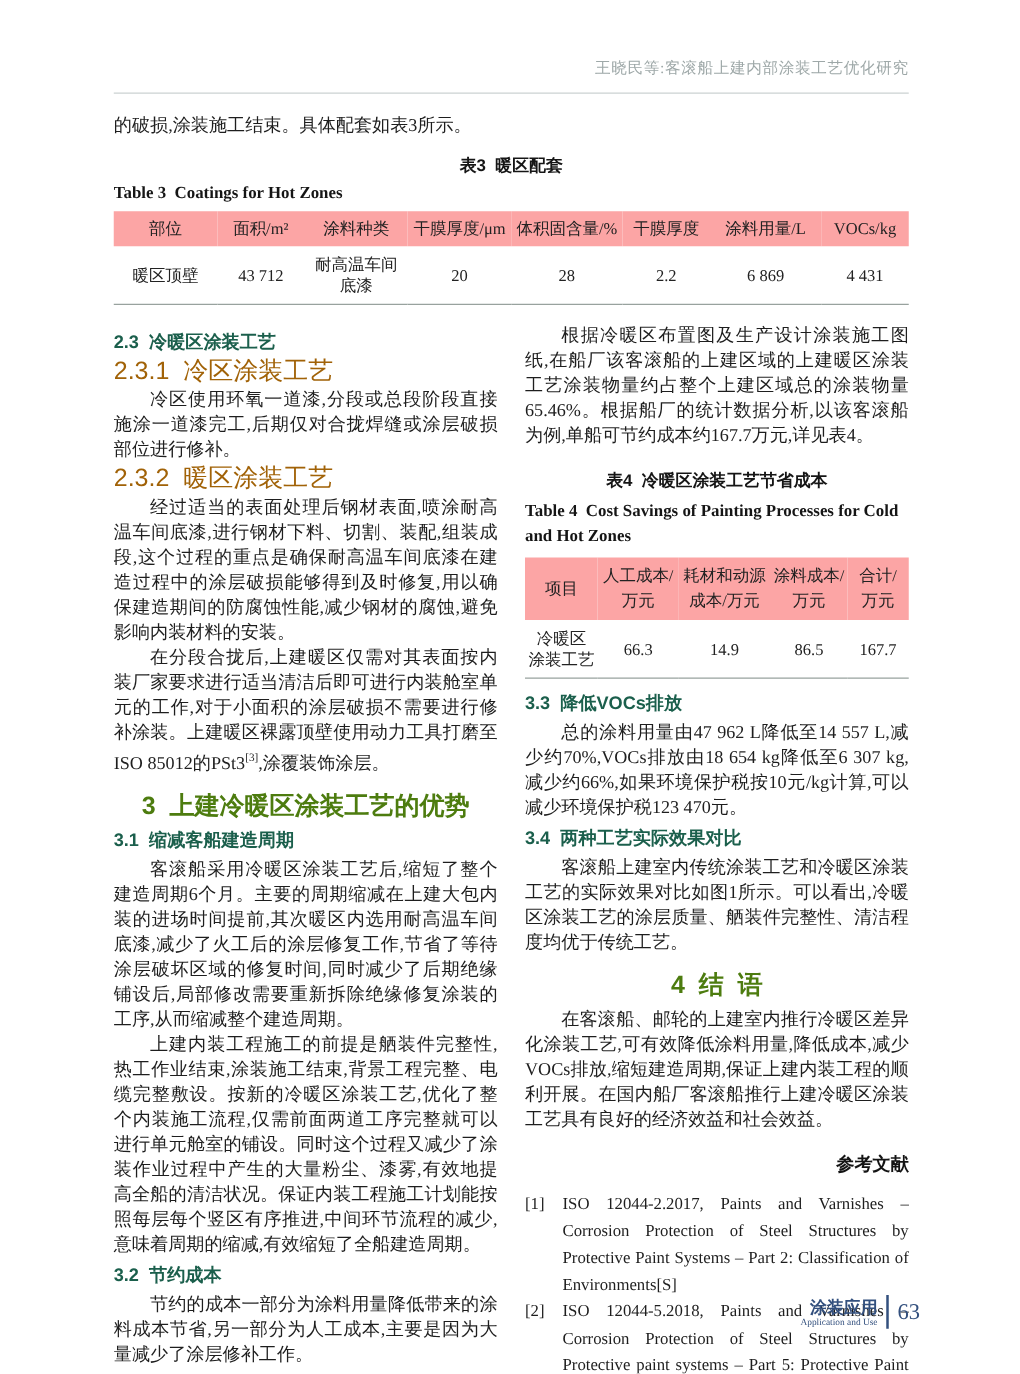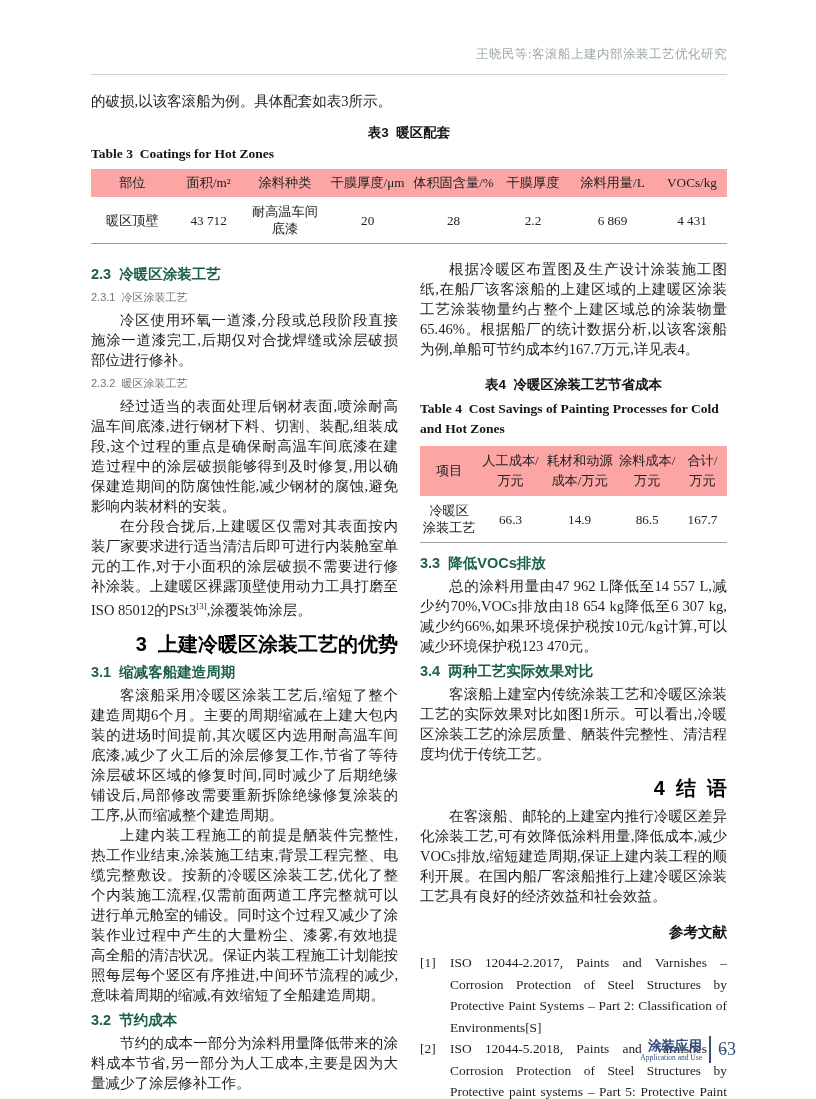--- a/index.html
+++ b/index.html
@@ -25,26 +25,26 @@
   td{font-size:13.2px;text-align:center;padding:6px 2px;white-space:pre-line;line-height:17px;color:#222;}
   
   .columns{display:flex;gap:22px;margin-top:15px;}
   .col{width:307px;font-size:14.5px;line-height:20px;text-align:justify;}
   p.body{text-indent:2em;margin:0;}
   .h-green{
     color:#1b5f4c;font-family:"Liberation Sans","DejaVu Sans",sans-serif;
     font-weight:bold;font-size:14.5px;margin:5px 0 3px 0;white-space:pre-wrap;text-align:left;
   }
   .h-plain{
-    color:#737373;font-family:"Liberation Sans","DejaVu Sans",sans-serif;
-    font-weight:normal;font-size:11px;margin:3px 0;white-space:pre-wrap;text-align:left;
+    color:#a16207;font-family:"Liberation Sans","DejaVu Sans",sans-serif;
+    font-weight:normal;font-size:20px;margin:3px 0;white-space:pre-wrap;text-align:left;
   }
   .h-big{
-    color:#000000;font-family:"Liberation Sans","DejaVu Sans",sans-serif;
-    font-weight:bold;font-size:20px;margin:14px 0 8px 0;white-space:pre-wrap;text-align:right;
+    color:#4d7c0f;font-family:"Liberation Sans","DejaVu Sans",sans-serif;
+    font-weight:bold;font-size:20px;margin:14px 0 8px 0;white-space:pre-wrap;text-align:center;
   }
   sup{font-size:9px;}
   .t4-block{margin-top:16px;margin-bottom:10px;}
   .refs-title{
     text-align:right;font-family:"Liberation Sans","DejaVu Sans",sans-serif;
     font-weight:bold;font-size:14.5px;color:#141414;margin:16px 0 10px 0;
   }
   .ref{display:flex;font-size:13.4px;line-height:21.5px;text-align:justify;margin:0;}
   .ref-num{width:30px;flex-shrink:0;}
   .ref-text{flex:1;}
@@ -57,21 +57,21 @@
   .page-num{font-size:18px;}
 </style>
 </head>
 <body>
 
 <div class="page">
   <div class="content">
 
     <div class="running-head">王晓民等:客滚船上建内部涂装工艺优化研究</div>
 
-    <p class="intro">的破损,以该客滚船为例。具体配套如表3所示。</p>
+    <p class="intro">的破损,涂装施工结束。具体配套如表3所示。</p>
 
     <div class="table-block">
       <div class="caption-zh">表3  暖区配套</div>
       <div class="caption-en">Table 3  Coatings for Hot Zones</div>
       <table>
         <thead>
           <tr>
             <th style="width:13%">部位</th>
             <th style="width:11%">面积/m²</th>
             <th style="width:13%">涂料种类</th>

